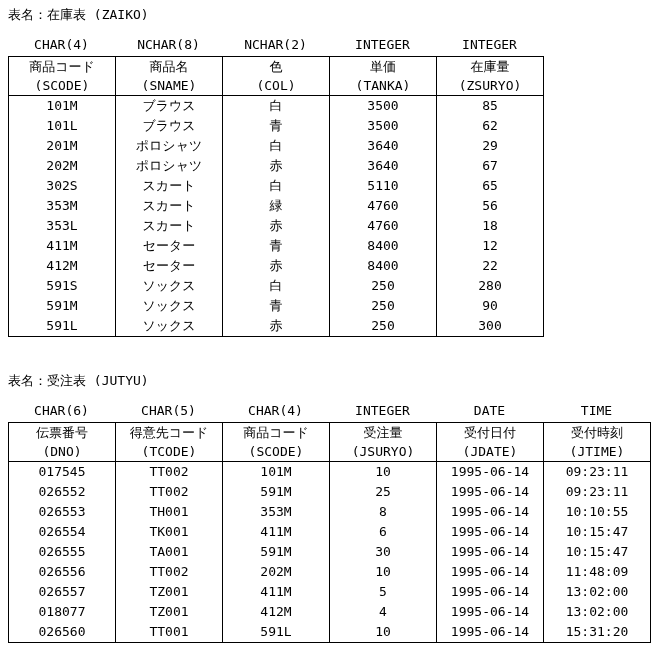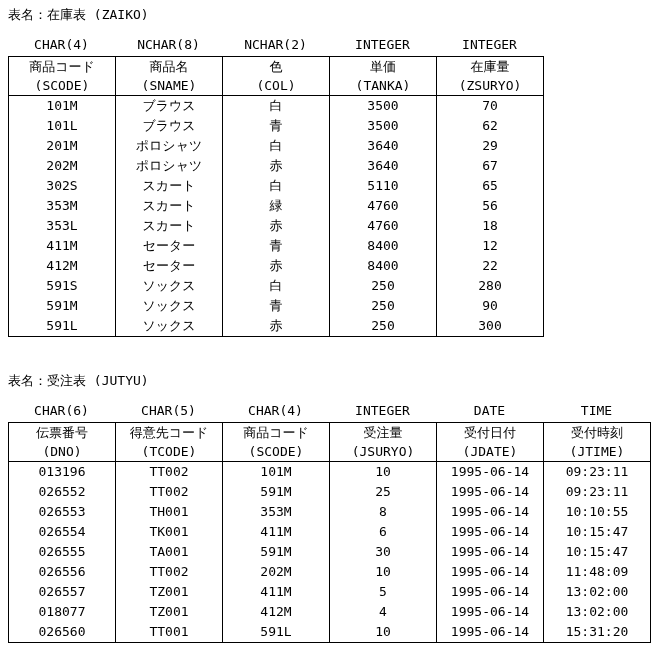--- a/index.html
+++ b/index.html
@@ -108,21 +108,21 @@
               <div class="hline">(ZSURYO)</div>
             </th>
           </tr>
         </thead>
       <tbody>
           <tr>
             <td>101M</td>
             <td>ブラウス</td>
             <td>白</td>
             <td>3500</td>
-            <td>70</td>
+            <td>85</td>
           </tr>
           <tr>
             <td>101L</td>
             <td>ブラウス</td>
             <td>青</td>
             <td>3500</td>
             <td>62</td>
           </tr>
           <tr>
             <td>201M</td>
@@ -232,21 +232,21 @@
               <div class="hline">(JDATE)</div>
             </th>
             <th>
               <div class="hline">受付時刻</div>
               <div class="hline">(JTIME)</div>
             </th>
           </tr>
         </thead>
       <tbody>
           <tr>
-            <td>013196</td>
+            <td>017545</td>
             <td>TT002</td>
             <td>101M</td>
             <td>10</td>
             <td>1995-06-14</td>
             <td>09:23:11</td>
           </tr>
           <tr>
             <td>026552</td>
             <td>TT002</td>
             <td>591M</td>

